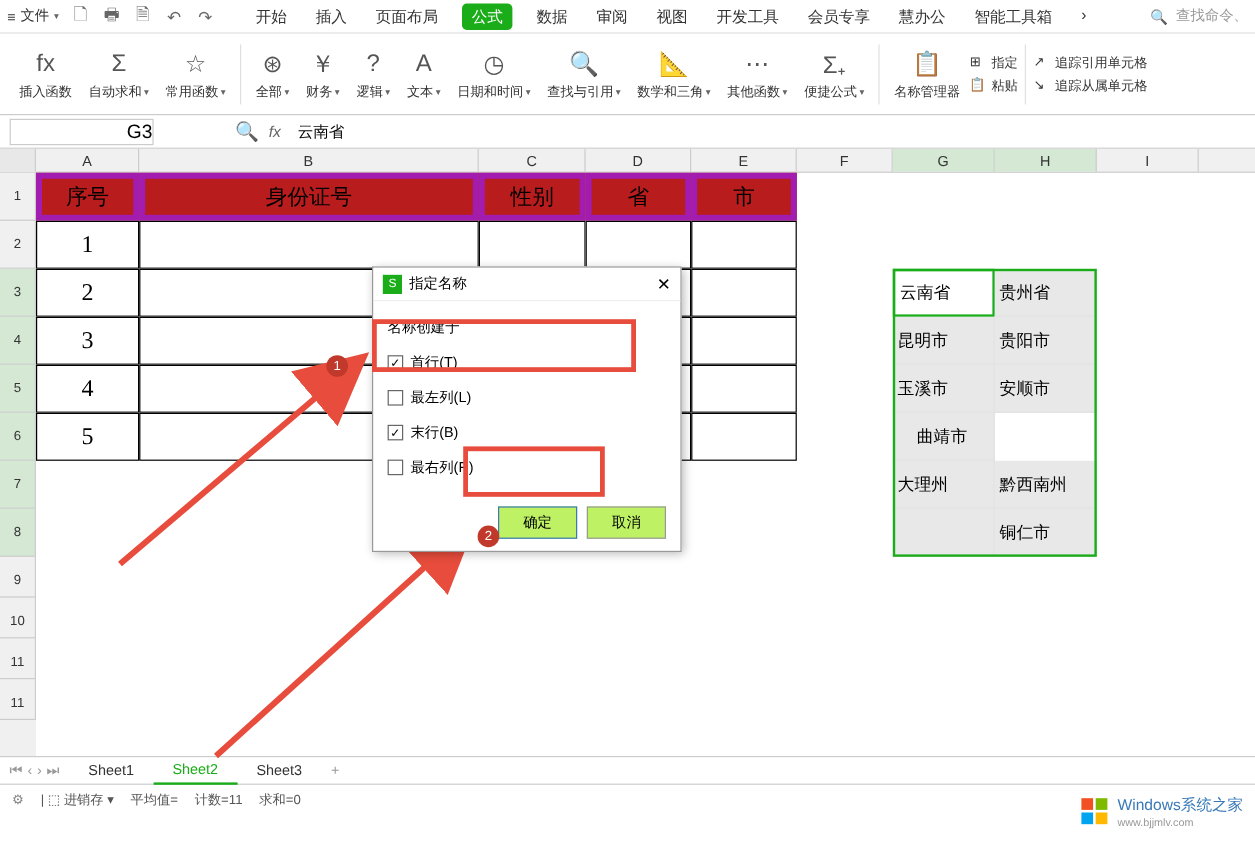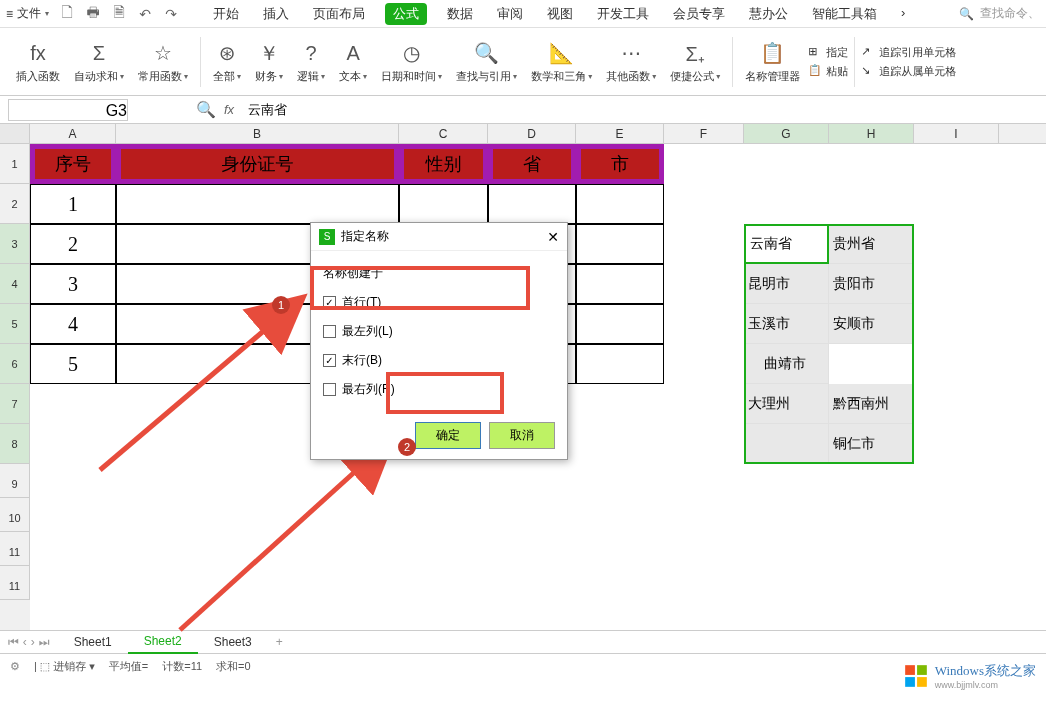--- a/index.html
+++ b/index.html
@@ -74,21 +74,21 @@
 .nav-arrow { cursor: pointer; }
 .sheet-tab { padding: 4px 16px; cursor: pointer; color: #333; }
 .sheet-tab.active { color: #1aad19; border-bottom: 2px solid #1aad19; }
 .add-sheet { padding: 0 8px; cursor: pointer; color: #999; }
 
 .status-bar { height: 24px; display: flex; align-items: center; padding: 0 10px; font-size: 11px; color: #555; gap: 14px; }
 .status-icon { color: #888; }
 
 .watermark { position: absolute; right: 10px; bottom: 20px; display: flex; align-items: center; gap: 6px; z-index: 200; }
 .win-logo { width: 26px; height: 26px; }
-.watermark-text { font-size: 13px; color: #3a7ab8; font-family: Liberation Serif, serif; }
+.watermark-text { font-size: 13px; color: #3a7ab8; }
 .watermark-sub { font-size: 9px; color: #999; }
 </style>
 </head>
 <body>
 
 <div class="top-bar">
   <div class="file-menu">
     <span>≡</span>
     <span>文件</span>
     <span class="dropdown-arrow">▾</span>

